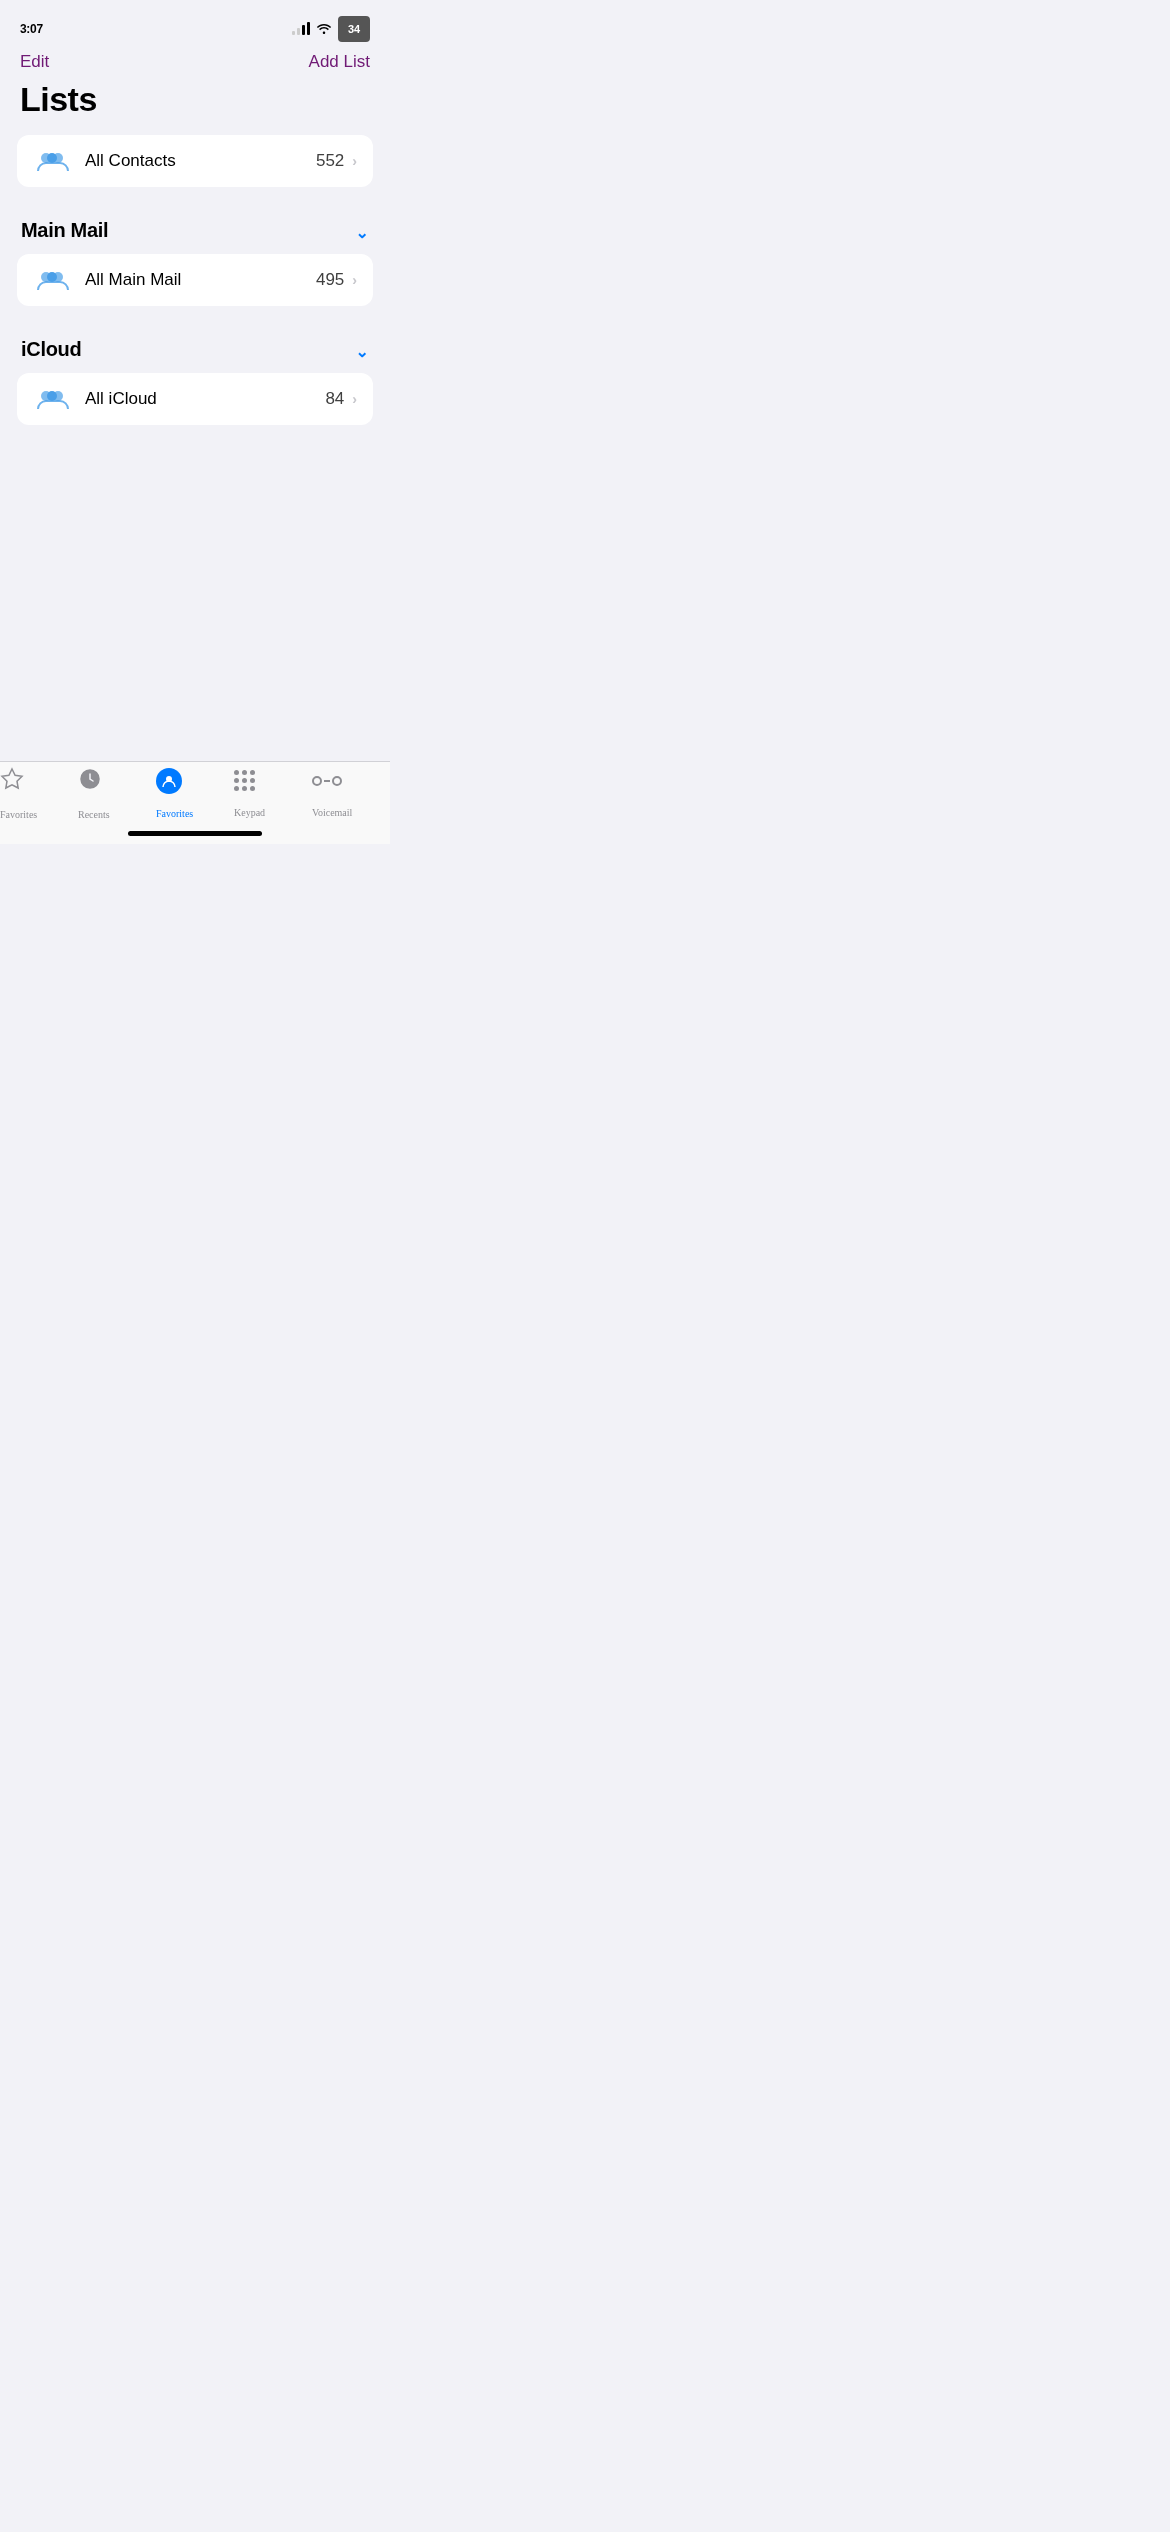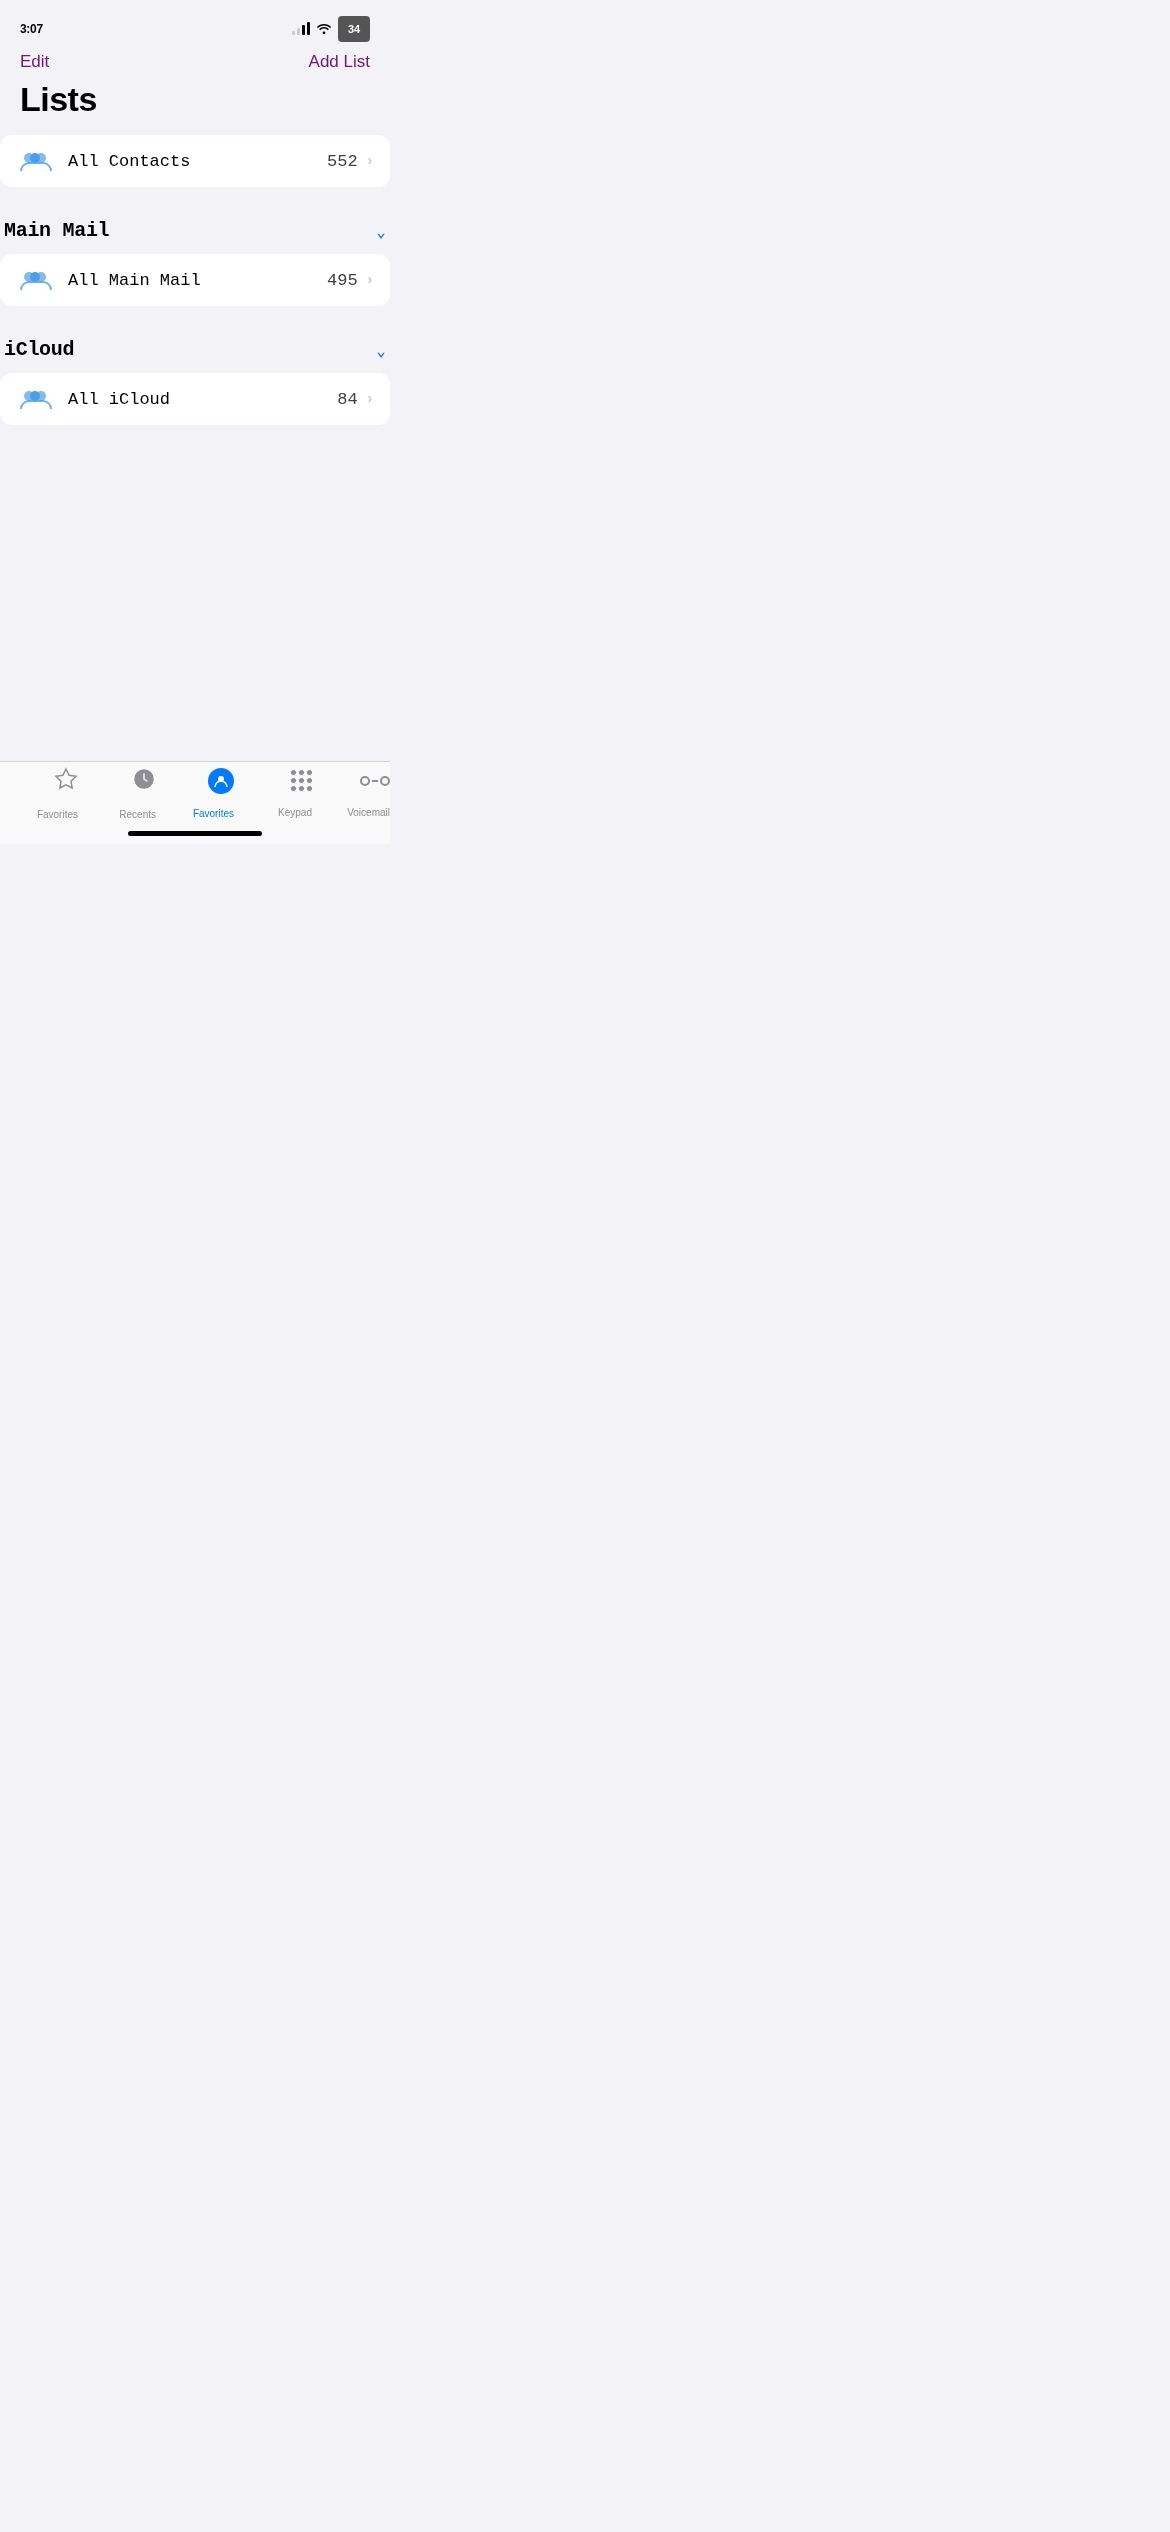--- a/index.html
+++ b/index.html
@@ -94,23 +94,22 @@
 
     .page-title {
       font-size: 34px;
       font-weight: 700;
       color: #000;
       padding: 4px 20px 16px 20px;
       letter-spacing: -0.5px;
     }
 
     .list-section {
-      padding: 0 0;
+      padding: 0 17px;
       margin-bottom: 24px;
-      font-family: Liberation Mono, monospace;
     }
 
     .list-card {
       background: #fff;
       border-radius: 12px;
       overflow: hidden;
     }
 
     .list-row {
       display: flex;
@@ -189,24 +188,25 @@
       display: flex;
       justify-content: space-around;
       align-items: center;
       padding: 8px 0 28px 0;
       height: 83px;
     }
 
     .tab-item {
       display: flex;
       flex-direction: column;
-      align-items: flex-end;
+      align-items: flex-start;
       gap: 14px;
       cursor: pointer;
       flex: 1;
+      font-family: Liberation Serif, serif;
     }
 
     .tab-icon {
       font-size: 22px;
       color: #8e8e93;
       line-height: 1;
     }
 
     .tab-icon.active {
       color: #007aff;

